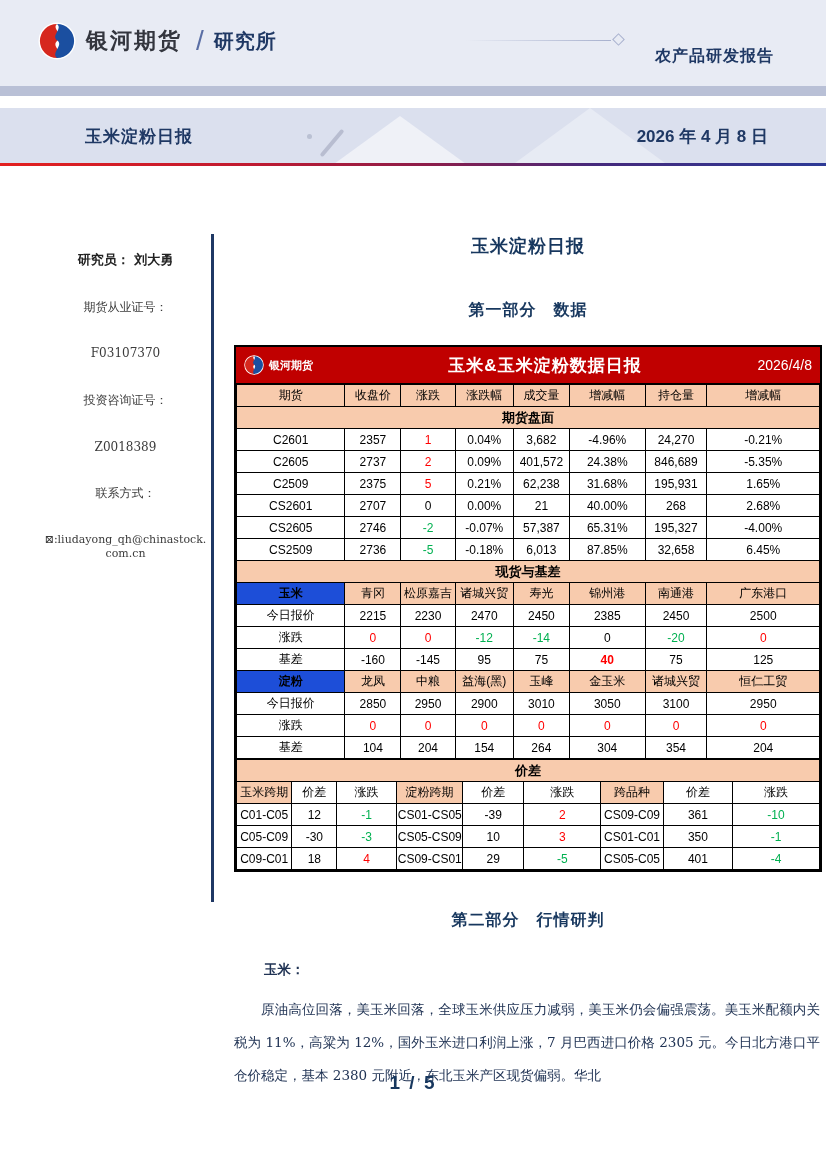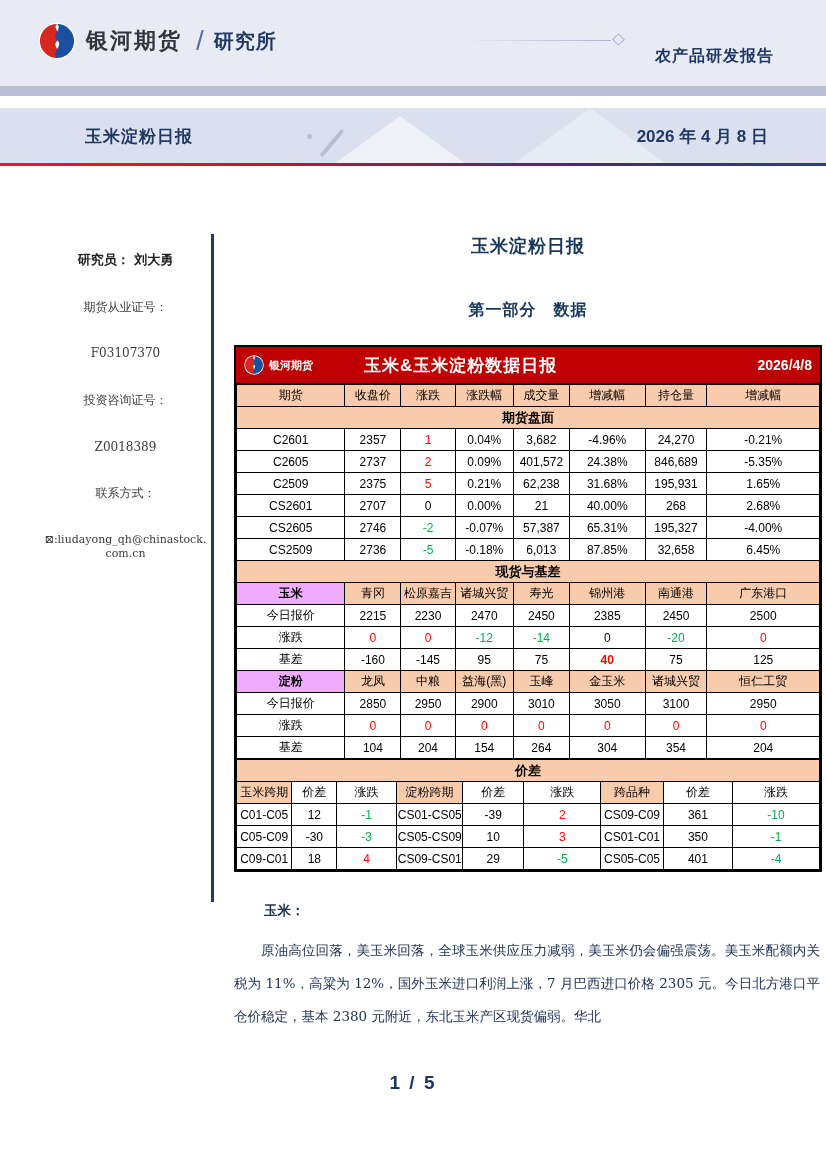--- a/index.html
+++ b/index.html
@@ -51,29 +51,29 @@
 
   .page-title { text-align:center; font-size:18px; font-weight:bold; color:#17375e; letter-spacing:1px; }
   .part-heading { text-align:center; font-size:16px; font-weight:bold; color:#17375e; margin-top:42px; letter-spacing:1px; }
 
   
   .tbl-outer { margin-top:24px; border:2px solid #000; width:588px; }
   .tbl-red { height:37px; background:#c00000; display:flex; align-items:center; padding:0 8px; border-bottom:1px solid #000; }
   .t-logo { display:flex; align-items:center; width:120px; }
   .t-logo svg { width:20px; height:20px; margin-right:5px; }
   .t-logo-name { color:#fff; font-size:11px; font-weight:bold; }
-  .tbl-red-title { flex:1; text-align:left; color:#fff; font-size:17px; font-weight:bold; letter-spacing:1px; }
-  .tbl-red-date { width:86px; text-align:right; color:#fff; font-size:14px; font-weight:bold; }
+  .tbl-red-title { flex:1; text-align:center; color:#fff; font-size:17px; font-weight:bold; letter-spacing:1px; }
+  .tbl-red-date { width:86px; text-align:right; color:#fff; font-size:14px; font-weight:normal; }
 
   table { width:100%; border-collapse:collapse; table-layout:fixed; }
   td { border:1px solid #000; height:22px; text-align:center; font-size:12px; color:#000;
        white-space:nowrap; overflow:hidden; padding:0 1px; }
   td.sec { background:#f8cbad; font-weight:bold; font-size:13px; }
   td.hdr { background:#f8cbad; }
-  td.hdr-b { background:#f0abfc; font-weight:bold; }
+  td.hdr-b { background:#1d4ed8; font-weight:bold; }
   .c-red { color:#ff0000; }
   .c-green { color:#00b050; }
   .c-red-bold { color:#ff0000; font-weight:bold; }
 
   
   .corn-heading { font-family:"DejaVu Serif", serif; font-weight:bold; font-size:13.5px; color:#203354;
     margin:30px 0 0 30px; }
   .para { font-family:"DejaVu Serif", serif; font-size:13.5px; color:#203354; line-height:2.45;
     text-align:justify; text-indent:2em; margin-top:14px; width:586px; }
   .footer { position:absolute; left:0; top:1072px; width:826px; text-align:center;
@@ -369,18 +369,19 @@
               <td>29</td>
               <td class="c-green">-5</td>
               <td>CS05-C05</td>
               <td>401</td>
               <td class="c-green">-4</td>
             </tr>
           </tbody>
       </table>
     </div>
 
+    <div class="part-heading" style="margin-top:38px;">第二部分　行情研判</div>
     <div class="corn-heading">玉米：</div>
     <div class="para">原油高位回落，美玉米回落，全球玉米供应压力减弱，美玉米仍会偏强震荡。美玉米配额内关税为 11%，高粱为 12%，国外玉米进口利润上涨，7 月巴西进口价格 2305 元。今日北方港口平仓价稳定，基本 2380 元附近，东北玉米产区现货偏弱。华北</div>
   </div>
 </div>
 
 <div class="footer">1 / 5</div>
 
 </body></html>

